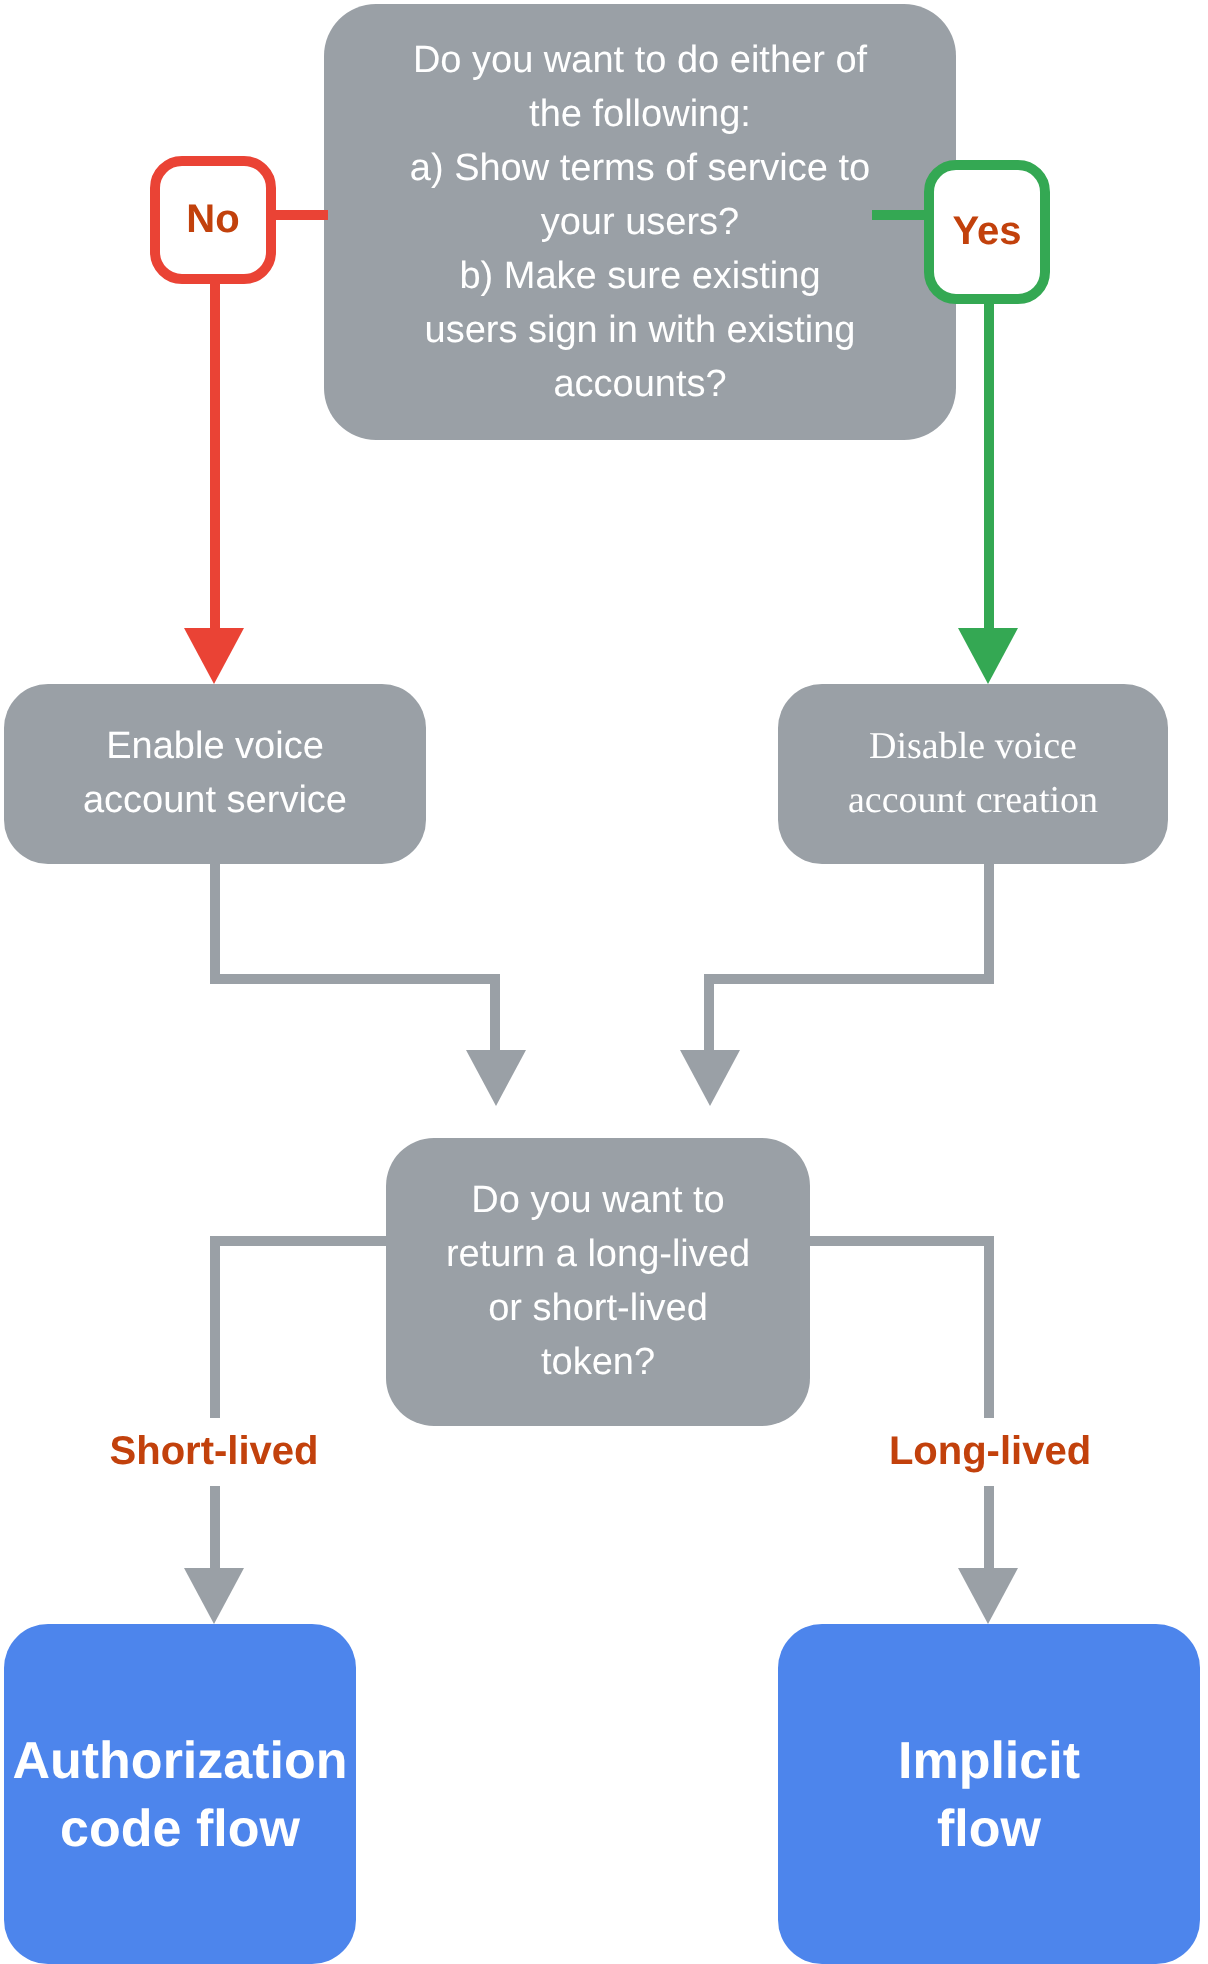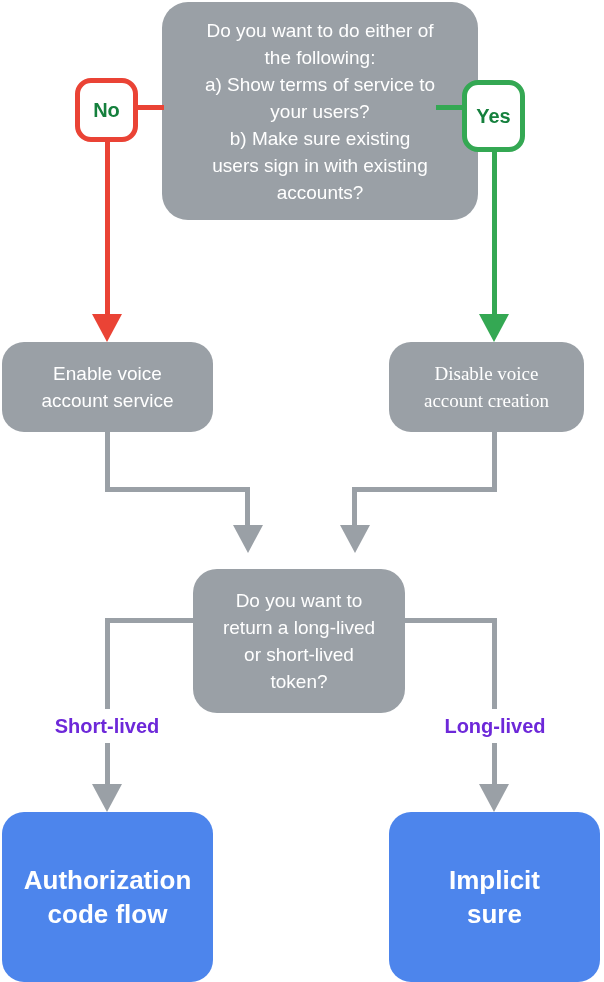--- a/index.html
+++ b/index.html
@@ -19,21 +19,21 @@
     align-items: center;
     justify-content: center;
     text-align: center;
     font-size: 19px;
     line-height: 27px;
   }
   .node .inner { display: block; }
   .badge {
     position: absolute;
     background: #ffffff;
-    color: #15803d;
+    color: #c2410c;
     font-weight: bold;
     font-size: 20px;
     display: flex;
     align-items: center;
     justify-content: center;
     box-sizing: border-box;
     border-radius: 16px;
     z-index: 3;
   }
   .line { position: absolute; z-index: 1; }
@@ -46,21 +46,21 @@
     border-left: 15px solid transparent;
     border-right: 15px solid transparent;
     z-index: 1;
   }
   .arrowhead.red   { background: none; border-top: 28px solid #EA4335; }
   .arrowhead.green { background: none; border-top: 28px solid #34A853; }
   .arrowhead.gray  { background: none; border-top: 28px solid #9AA0A6; }
   .flow-label {
     position: absolute;
     background: #ffffff;
-    color: #6d28d9;
+    color: #c2410c;
     font-weight: bold;
     font-size: 20px;
     display: flex;
     align-items: center;
     justify-content: center;
     z-index: 2;
   }
   .end-node {
     background: #4D85EC;
     font-weight: bold;
@@ -73,21 +73,21 @@
   .top-q .inner { max-width: 232px; }
   .top-q .inner div { margin: 0; }
   .no-badge   { left: 75px;  top: 78px;  width: 63px;  height: 64px;  border: 5px solid #EA4335; }
   .yes-badge  { left: 462px; top: 80px;  width: 63px;  height: 72px;  border: 5px solid #34A853; }
   .enable-node  { left: 2px;   top: 342px; width: 211px; height: 90px; border-radius: 22px; }
   .enable-node .inner  { max-width: 165px; }
   .disable-node { left: 389px; top: 342px; width: 195px; height: 90px; border-radius: 22px; font-family: Liberation Serif, serif; }
   .disable-node .inner { max-width: 165px; }
   .token-q    { left: 193px; top: 553px; width: 212px; height: 144px; border-radius: 24px; margin-top: 16px; }
   .token-q .inner { max-width: 172px; }
-  .auth-node    { left: 2px;   top: 812px; width: 211px; height: 170px; border-radius: 22px; }
+  .auth-node    { left: 2px;   top: 812px; width: 176px; height: 170px; border-radius: 22px; }
   .auth-node .inner    { max-width: 180px; }
   .implicit-node{ left: 389px; top: 812px; width: 211px; height: 170px; border-radius: 22px; }
   .implicit-node .inner{ max-width: 120px; }
 
   
   .no-h       { left: 136px; top: 105px; width: 28px;  height: 5px; }
   .no-v       { left: 105px; top: 140px; width: 5px;   height: 176px; }
   .no-arrow   { left: 92px;  top: 314px; }
   .yes-h      { left: 436px; top: 105px; width: 28px;  height: 5px; }
   .yes-v      { left: 492px; top: 140px; width: 5px;   height: 176px; }
@@ -171,16 +171,16 @@
     <span>Short-lived</span>
   </div>
   <div class="flow-label long-label">
     <span>Long-lived</span>
   </div>
 
   <div class="node end-node auth-node">
     <span class="inner">Authorization code flow</span>
   </div>
   <div class="node end-node implicit-node">
-    <span class="inner">Implicit sure</span>
+    <span class="inner">Implicit flow</span>
   </div>
 
 </div>
 
 </body></html>

